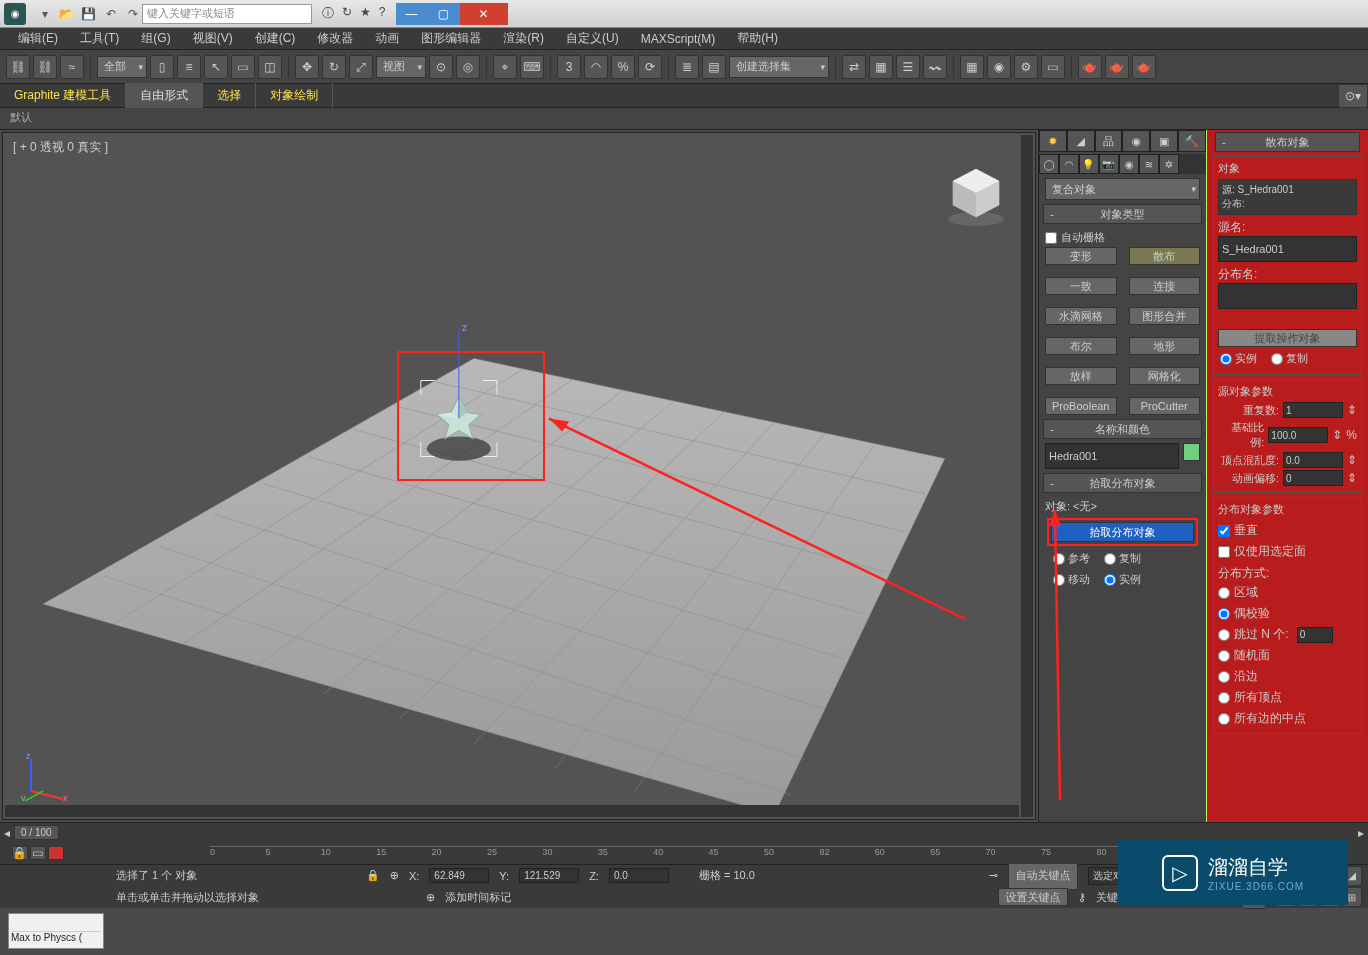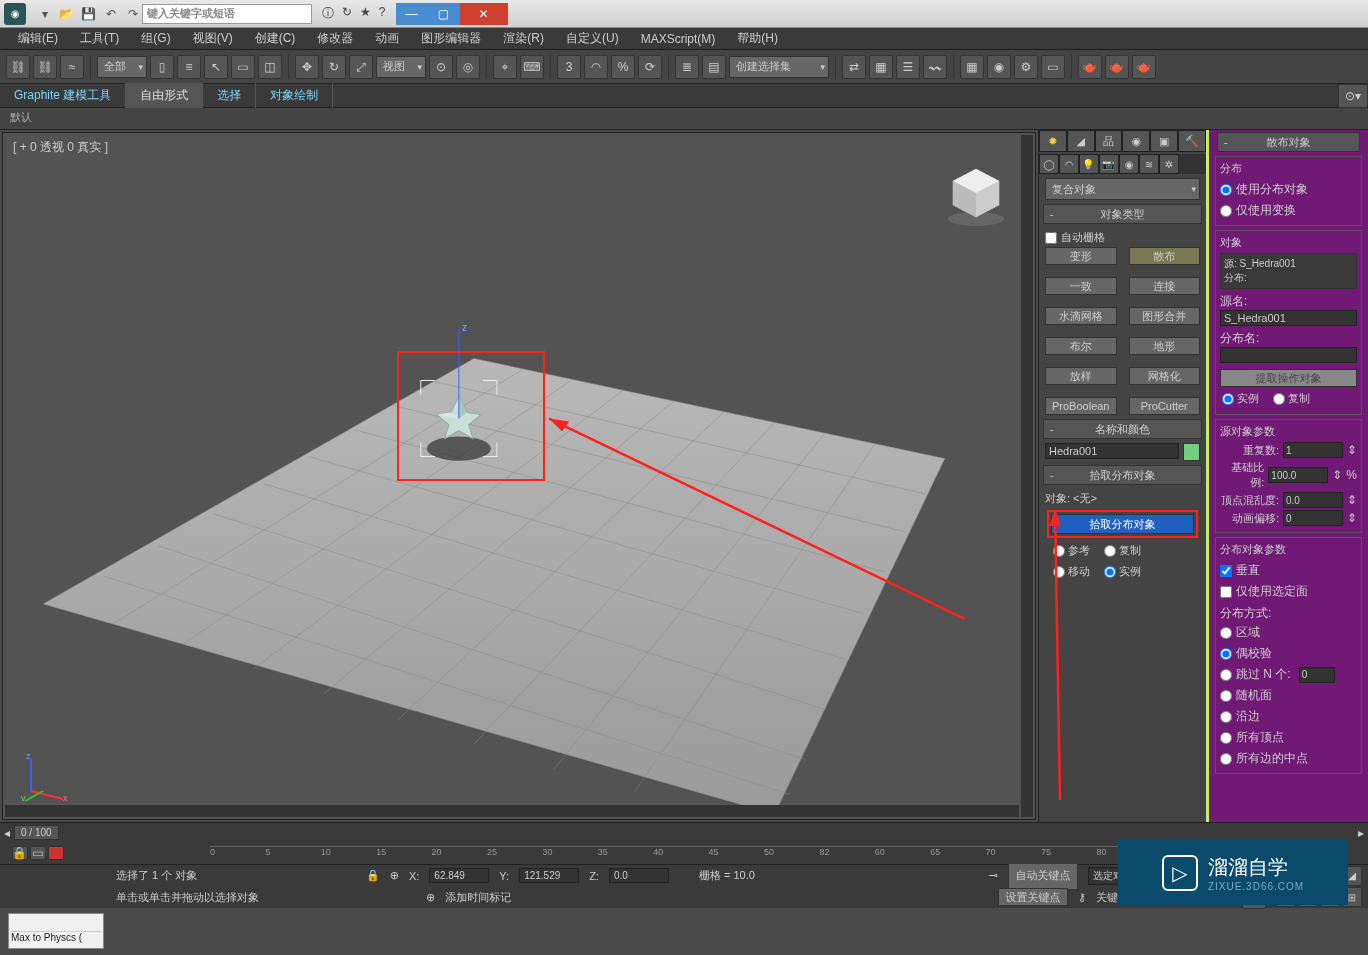--- a/index.html
+++ b/index.html
@@ -2,64 +2,64 @@
 <html><head>
 <meta charset="utf-8">
 <style>
 * { margin:0; padding:0; box-sizing:border-box; font-family:"Microsoft YaHei",Arial,sans-serif; }
 body { background:#4a4a4a; color:#ccc; font-size:12px; width:1368px; height:955px; overflow:hidden; position:relative; }
 .titlebar { height:28px; background:linear-gradient(#e8e8e8,#d0d0d0); display:flex; align-items:center; border-bottom:1px solid #888; }
 .titlebar .app-icon { width:22px; height:22px; margin:0 4px; background:#2a5555; border-radius:3px; display:flex; align-items:center; justify-content:center; color:#fff; font-size:10px; }
 .titlebar .qat { display:flex; gap:4px; margin-left:6px; }
 .titlebar .qat span { width:18px; height:18px; display:flex; align-items:center; justify-content:center; color:#555; cursor:pointer; }
 .titlebar .title { flex:1; text-align:center; color:#222; font-size:13px; }
-.titlebar .search { width:170px; height:20px; background:#fff; border:1px solid #999; color:#888; font-size:11px; padding:0 4px; display:flex; align-items:center;font-weight:bold; }
+.titlebar .search { width:170px; height:20px; background:#fff; border:1px solid #999; color:#888; font-size:11px; padding:0 4px; display:flex; align-items:center; }
 .titlebar .help-icons { display:flex; gap:8px; margin:0 10px; color:#444; }
 .titlebar .help-icons span { cursor:pointer; }
 .winbtns { display:flex; }
 .winbtns div { width:32px; height:22px; display:flex; align-items:center; justify-content:center; color:#fff; font-size:12px; cursor:pointer; }
 .winbtns .min,.winbtns .max { background:#4a8cd0; }
 .winbtns .close { background:#d04030; width:48px; }
 .menubar { height:22px; background:#3a3a3a; display:flex; align-items:center; padding:0 8px; gap:2px; border-bottom:1px solid #222; }
 .menubar span { padding:2px 10px; color:#ccc; cursor:pointer; }
 .toolbar { height:34px; background:#444; display:flex; align-items:center; padding:0 6px; gap:3px; border-bottom:1px solid #222; }
 .tb-btn { width:24px; height:24px; background:#555; border:1px solid #333; display:flex; align-items:center; justify-content:center; color:#ccc; font-size:12px; cursor:pointer; border-radius:2px; }
 .tb-sep { width:1px; height:24px; background:#333; margin:0 3px; }
 .tb-combo { height:22px; background:#666; border:1px solid #333; color:#ccc; padding:0 16px 0 6px; font-size:11px; min-width:50px; display:flex; align-items:center; position:relative; cursor:pointer; }
 .tb-combo::after { content:"▾"; position:absolute; right:3px; font-size:9px; }
 .ribbon { height:24px; background:#3a3a3a; display:flex; align-items:center; border-bottom:1px solid #222; }
-.ribbon-tab { padding:4px 14px; color:#7dd3fc; cursor:pointer; border-right:1px solid #555; }
+.ribbon-tab { padding:4px 14px; color:#fde047; cursor:pointer; border-right:1px solid #555; }
 .ribbon-tab.active { background:#555; color:#ddd; }
 .ribbon-body { height:22px; background:#444; border-bottom:1px solid #222; padding:2px 10px; font-size:11px; color:#aaa; }
 .main { display:flex; height:692px; }
 .viewport { flex:1; background:#535353; position:relative; border:1px solid #222; margin:2px; }
 .vp-label { position:absolute; top:6px; left:10px; color:#ccc; font-size:12px; }
 .vp-cube { position:absolute; top:28px; right:24px; width:70px; height:70px; }
 .vp-cube svg { width:70px; height:70px; }
 .grid-floor { position:absolute; top:0; left:0; right:0; bottom:0; }
 .highlight-box { position:absolute; top:218px; left:394px; width:148px; height:130px; border:2px solid #ff2020; }
 .right-panels { width:330px; display:flex; background:#3a3a3a; }
 .cmd-panel { width:168px; background:#444; border-left:1px solid #222; overflow:hidden; }
-.cmd-panel2 { width:162px; background:#701a75; border-left:3px solid #bef264; overflow:hidden; padding:0 4px; }
+.cmd-panel2 { width:162px; background:#b91c1c; border-left:1px solid #bef264; overflow:hidden; padding:0 4px; }
 .cmd-tabs { height:22px; display:flex; background:#333; }
 .cmd-tabs span { flex:1; display:flex; align-items:center; justify-content:center; border:1px solid #222; background:#555; cursor:pointer; font-size:11px; }
 .cmd-tabs2 { height:20px; display:flex; background:#333; margin:2px 0; }
 .cmd-tabs2 span { width:20px; height:20px; display:flex; align-items:center; justify-content:center; border:1px solid #222; background:#555; cursor:pointer; font-size:10px; }
 .rollout-hdr { height:20px; background:#555; color:#ccc; text-align:center; font-size:11px; display:flex; align-items:center; justify-content:center; border:1px solid #333; margin:2px 4px; position:relative; }
 .rollout-hdr::before { content:"-"; position:absolute; left:6px; }
 .rollout-body { padding:2px 6px; font-size:11px; }
 .chk { display:flex; align-items:center; gap:4px; padding:2px 0; cursor:pointer; }
 .chk input { width:12px; height:12px; }
 .btn-grid { display:grid; grid-template-columns:1fr 1fr; gap:12px; }
 .btn { height:18px; background:#666; border:1px solid #333; color:#ccc; font-size:11px; display:flex; align-items:center; justify-content:center; cursor:pointer; }
 .btn.active { background:#2060c0; color:#fff; }
 .input-row { display:flex; align-items:center; gap:4px; margin:2px 0; }
 .input-row label { flex:1; text-align:right; font-size:11px; }
 .spinner { width:60px; height:16px; background:#333; border:1px solid #222; color:#ccc; font-size:10px; padding:0 2px; display:flex; align-items:center; }
-.text-input { background:#333; border:1px solid #222; color:#ccc; font-size:11px; padding:1px 3px; width:100%; height:16px; }
+.text-input { background:#333; border:1px solid #222; color:#ccc; font-size:11px; padding:1px 3px; width:100%; height:26px; }
 .radio-row { display:flex; gap:14px; padding:3px 8px; font-size:11px; }
 .radio-row label { display:flex; align-items:center; gap:3px; cursor:pointer; }
 .radio-col label { display:flex; align-items:center; gap:4px; cursor:pointer; padding:2px 0; }
 input[type=radio]{ width:12px; height:12px; }
 .fieldset { border:1px solid #555; margin:4px 2px; padding:4px; }
 .fieldset-title { font-size:11px; color:#ccc; margin-bottom:3px; }
 .highlight-btn-box { border:2px solid #ff2020; padding:2px; margin:2px 2px; }
 .timeline { height:20px; background:#3a3a3a; border-top:1px solid #222; position:relative; display:flex; align-items:center; }
 .timeline .frame { background:#555; border:1px solid #333; font-size:10px; padding:1px 6px; }
 .timeslider { height:22px; background:#3a3a3a; display:flex; align-items:center; font-size:10px; color:#999; position:relative; }
@@ -324,43 +324,30 @@
               <input type="radio" name="pm" checked="" style="">
               <span>实例</span>
             </label>
         </div>
       </div>
     </div>
 
     <div class="cmd-panel2">
       <div class="rollout-hdr" style="margin-top:2px">散布对象</div>
       <div class="fieldset">
-        <div class="fieldset-title">分布</div>
-        <div class="radio-col">
-          <label>
-              <input type="radio" name="dd" checked="" style="">
-              <span>使用分布对象</span>
-            </label>
-          <label>
-              <input type="radio" name="dd" style="">
-              <span>仅使用变换</span>
-            </label>
-        </div>
-      </div>
-      <div class="fieldset">
         <div class="fieldset-title">对象</div>
         <div style="border:1px solid #333;background:#3a3a3a;padding:3px;font-size:10px;line-height:1.4">
           <div>源: S_Hedra001</div>
           <div>分布:</div>
         </div>
         <div style="margin-top:4px">源名:</div>
         <input class="text-input" value="S_Hedra001" style="">
         <div style="margin-top:4px">分布名:</div>
         <input class="text-input" style="">
-        <div class="btn" style="margin-top:6px;background:#888;color:#444">提取操作对象</div>
+        <div class="btn" style="margin-top:20px;background:#888;color:#444">提取操作对象</div>
         <div class="radio-row" style="padding:4px 2px">
           <label>
               <input type="radio" name="op" checked="" style="">
               <span>实例</span>
             </label>
           <label>
               <input type="radio" name="op" style="">
               <span>复制</span>
             </label>
         </div>

